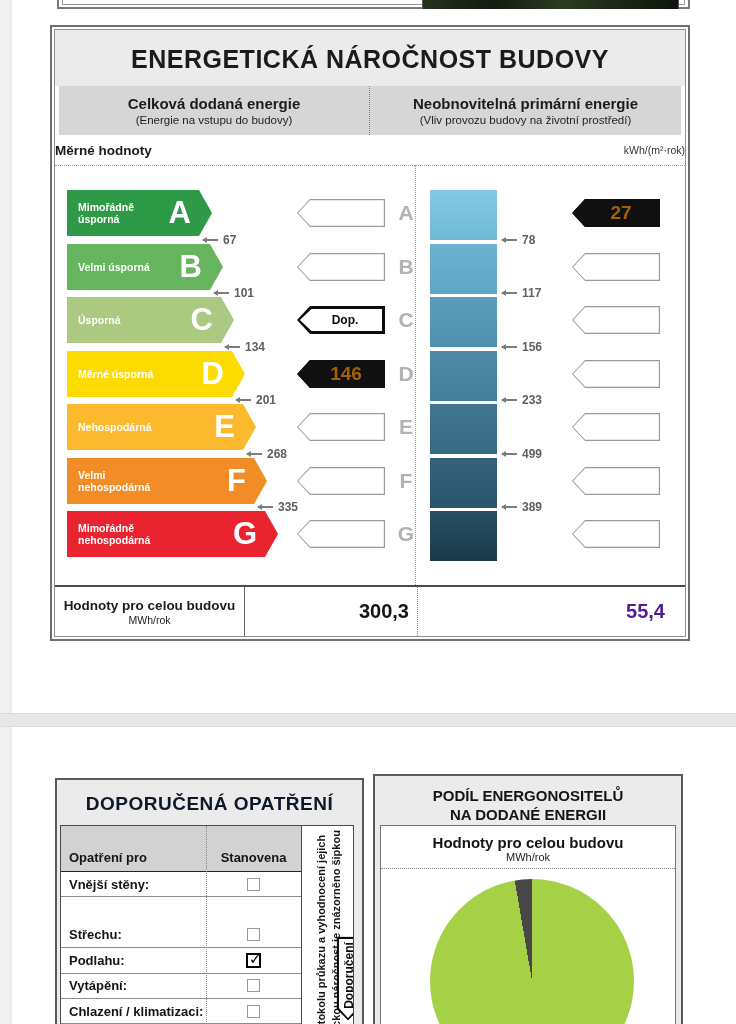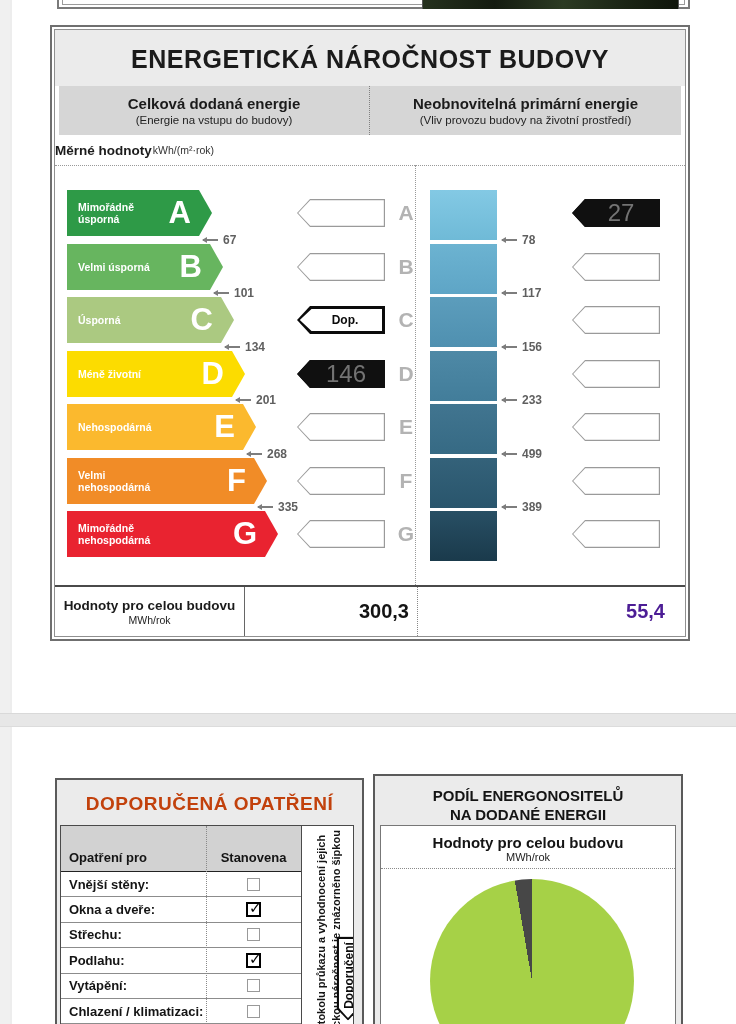--- a/index.html
+++ b/index.html
@@ -29,21 +29,21 @@
   .p1-title { left:0; top:0; width:100%; height:56px; background:#ebebeb;
     text-align:center; line-height:58px; font-size:25px; font-weight:bold;
     letter-spacing:.5px; color:#1b1b1b; }
   .p1-sub { left:4px; top:56px; width:622px; height:49px; background:#d6d6d6; display:flex; }
   .p1-sub .half { width:50%; display:flex; flex-direction:column; justify-content:center;
     align-items:center; gap:2px; }
   .p1-sub .half:first-child { border-right:1px dotted #808080; }
   .sub-t { font-size:15px; font-weight:bold; color:#1b1b1b; }
   .sub-s { font-size:11.5px; color:#222; }
   .p1-merne { left:0; top:105px; width:100%; height:30px; display:flex;
-    align-items:center; justify-content:flex-start; gap:1px; }
+    align-items:center; justify-content:space-between; gap:7px; }
   .merne-l { font-size:13.5px; font-weight:bold; color:#1b1b1b; }
   .merne-u { font-size:10.5px; color:#333; }
   .hdot { left:0; top:135px; width:100%; height:0; border-top:1px dotted #999; }
   .vdot { left:360px; top:135px; width:0; height:420px; border-left:1px dotted #999; }
 
   
   .t0{top:160px}.t1{top:214px}.t2{top:267px}.t3{top:321px}.t4{top:374px}.t5{top:428px}.t6{top:481px}
   .band { left:12px; height:46px; display:flex; align-items:center; color:#fff;
     clip-path:polygon(0 0,calc(100% - 13px) 0,100% 50%,calc(100% - 13px) 100%,0 100%); }
   .w0{width:145px}.w1{width:156px}.w2{width:167px}.w3{width:178px}.w4{width:189px}.w5{width:200px}.w6{width:211px}
@@ -63,43 +63,43 @@
   .thr-r { left:447px; }
 
   .oarrow { left:242px; width:88px; height:28px; margin-top:9px; background:#9a9a9a;
     clip-path:polygon(0 50%,13px 0,100% 0,100% 100%,13px 100%); }
   .oarrow .in { position:absolute; inset:1.2px; background:#fff;
     clip-path:polygon(0 50%,12px 0,100% 0,100% 100%,12px 100%);
     display:flex; align-items:center; justify-content:center; }
   .oarrow.rec { background:#0b0b0b; }
   .oarrow.rec .in { inset:2.8px; font-size:12px; font-weight:bold; color:#0b0b0b; padding-left:8px; }
   .oarrow.blk { background:#101010; }
-  .oarrow.blk .in { inset:0; background:#101010; color:#737373; font-size:24px;
-    font-weight:normal; padding-left:10px; }
+  .oarrow.blk .in { inset:0; background:#101010; color:#a16207; font-size:19px;
+    font-weight:bold; padding-left:10px; }
   .rarr { left:517px; }
 
   .bblock { left:375px; width:67px; height:50px; }
 
   
   .p1-foot { left:0; top:555px; width:100%; height:51px; border-top:2px solid #4a4a4a; display:flex; }
   .foot-label { width:190px; border-right:1px solid #666; display:flex; flex-direction:column;
     align-items:center; justify-content:center; gap:1px; }
   .fl1 { font-size:13.5px; font-weight:bold; color:#1b1b1b; }
   .fl2 { font-size:10.5px; color:#222; }
   .foot-mid { width:172px; display:flex; align-items:center; justify-content:flex-end;
     padding-right:8px; font-size:20px; font-weight:bold; color:#141414; }
   .foot-div { width:0; border-left:1px dotted #888; }
   .foot-right { flex:1; display:flex; align-items:center; justify-content:flex-end;
     padding-right:20px; font-size:20px; font-weight:bold; color:#4c1d95; }
 
   
   .panel-measures { left:43px; top:51px; width:309px; height:400px;
     border:2px solid #5a5a5a; background:#ebebeb; }
   .pm-title { margin-top:13px; text-align:center; font-size:19px; font-weight:bold;
-    letter-spacing:.5px; color:#c2410c; }
+    letter-spacing:.5px; color:#0f172a; }
   .pm-table { left:3px; top:45px; width:294px; height:212px; border:1px solid #4a4a4a;
     background:#fff; overflow:hidden; }
   .pm-vline-solid { left:240px; top:0; height:100%; width:0; border-left:1px solid #4a4a4a; }
   .pm-vline-dot { left:145px; top:0; height:100%; width:0; border-left:1px dotted #8a8a8a; }
   .pm-thead { left:0; top:0; width:240px; height:46px; background:#d2d2d2;
     border-bottom:1.5px solid #222; display:flex; align-items:flex-end; padding-bottom:6px; }
   .pm-thead .c1 { width:145px; padding-left:8px; font-size:13px; font-weight:bold; color:#141414; }
   .pm-thead .c2 { width:95px; text-align:center; font-size:13px; font-weight:bold; color:#141414; }
   .trow { left:0; width:240px; height:25.4px; border-bottom:1px solid #8c8c8c;
     display:flex; align-items:center; }
@@ -172,21 +172,21 @@
         </div>
       <div class="abs band t1 w1" style="background: rgb(103, 181, 95);">
           <span class="nm">Velmi úsporná</span>
           <span class="lt">B</span>
         </div>
       <div class="abs band t2 w2" style="background: rgb(171, 201, 129);">
           <span class="nm">Úsporná</span>
           <span class="lt">C</span>
         </div>
       <div class="abs band t3 w3" style="background: rgb(252, 220, 0);">
-          <span class="nm">Méně životní</span>
+          <span class="nm">Měrné úsporná</span>
           <span class="lt">D</span>
         </div>
       <div class="abs band t4 w4" style="background: rgb(251, 185, 46);">
           <span class="nm">Nehospodárná</span>
           <span class="lt">E</span>
         </div>
       <div class="abs band t5 w5" style="background: rgb(241, 140, 39);">
           <span class="nm">Velmi nehospodárná</span>
           <span class="lt">F</span>
         </div>
@@ -324,26 +324,20 @@
     <div class="pm-title">DOPORUČENÁ OPATŘENÍ</div>
     <div class="abs pm-table">
       <div class="abs pm-thead">
         <div class="c1">Opatření pro</div>
         <div class="c2">Stanovena</div>
       </div>
       <div class="abs trow r1">
         <div class="c1">Vnější stěny:</div>
         <div class="c2">
             <span class="cb"></span>
-          </div>
-      </div>
-      <div class="abs trow r2">
-        <div class="c1">Okna a dveře:</div>
-        <div class="c2">
-            <span class="cb checked"></span>
           </div>
       </div>
       <div class="abs trow r3">
         <div class="c1">Střechu:</div>
         <div class="c2">
             <span class="cb"></span>
           </div>
       </div>
       <div class="abs trow r4">
         <div class="c1">Podlahu:</div>

